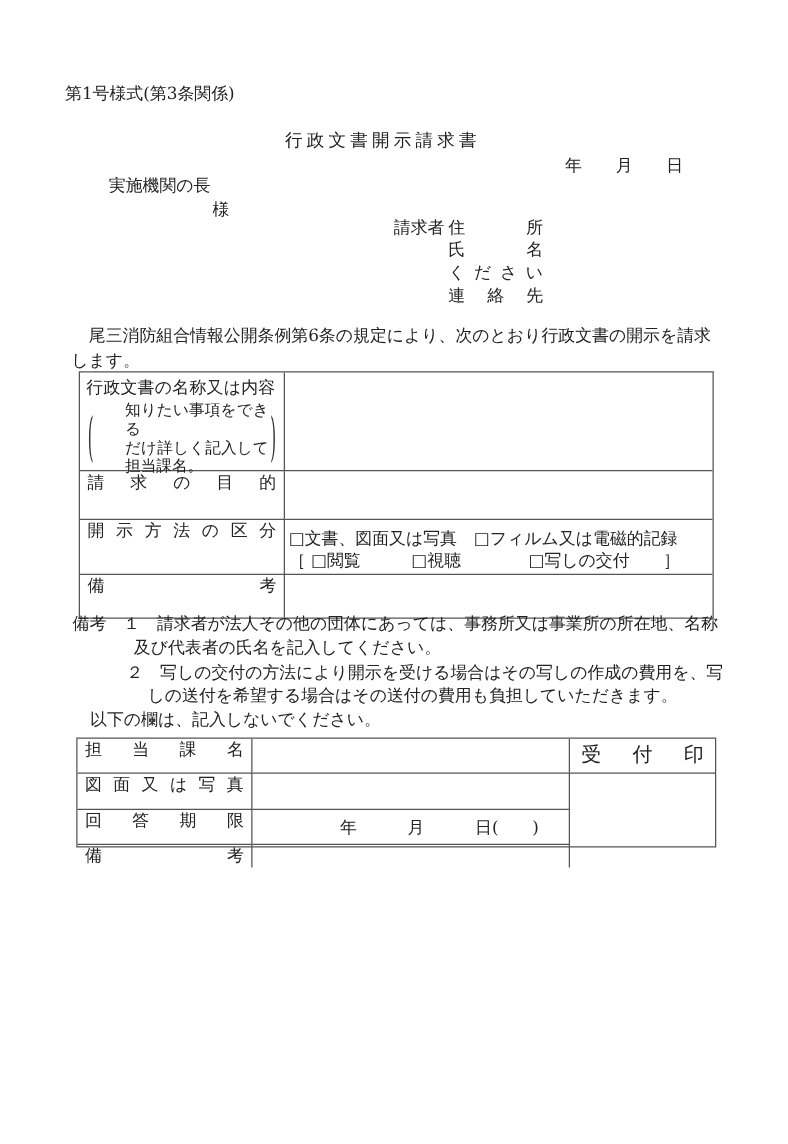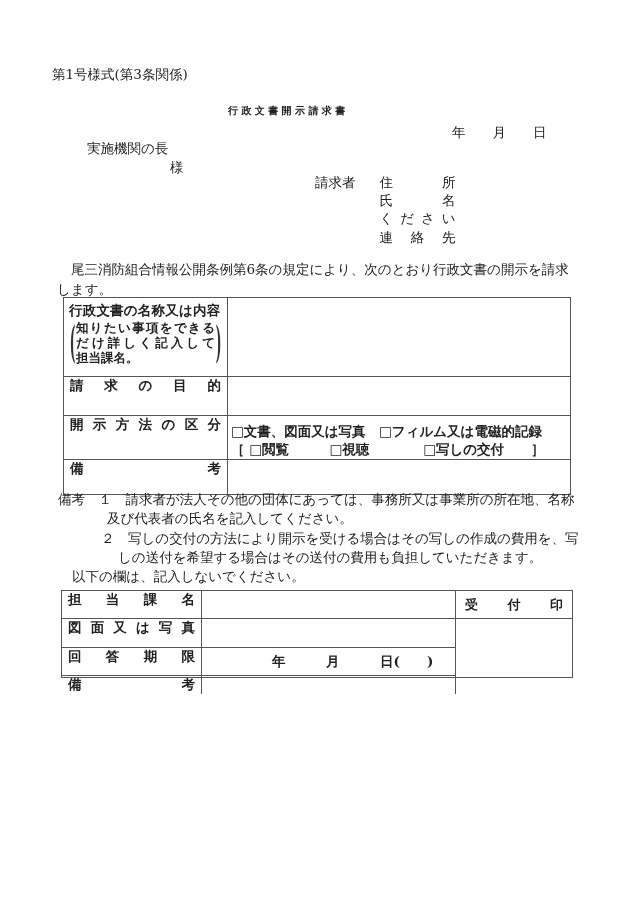--- a/index.html
+++ b/index.html
@@ -6,77 +6,77 @@
   .page{
     position:relative;width:630px;height:915px;background:#ffffff;
     font-family:"DejaVu Serif","Liberation Serif",serif;
     color:#222;overflow:hidden;
   }
   .abs{position:absolute;}
   .pre{white-space:pre;}
 
   
   .form-number{left:52px;top:66px;font-size:13.5px;}
-  .form-title{left:228px;top:104px;font-size:10px;letter-spacing:3.4px;font-weight:bold;}
+  .form-title{left:228px;top:104px;font-size:14px;letter-spacing:3.4px;}
   .date-line{left:452px;top:124px;font-size:13.5px;}
   .addressee{left:87px;top:140px;font-size:13.5px;}
   .honorific{left:170px;top:159px;font-size:13.5px;}
 
   
   .requester{left:315px;top:173px;display:flex;align-items:flex-start;}
   .req-label{font-size:13.5px;line-height:18.2px;}
-  .req-fields{margin-left:24px;width:76px;}
+  .req-fields{margin-left:3px;width:76px;}
   .req-fields > div{font-size:13.5px;line-height:18.2px;text-align:justify;text-align-last:justify;}
 
   
   .body-par{left:57px;top:260px;width:512px;font-size:13.5px;line-height:19.5px;
     text-indent:14px;text-align:left;}
 
   
   .tbl{border:1px solid #555;display:grid;box-sizing:border-box;background:#fff;}
-  .tbl .cell{box-sizing:border-box;border-color:#555;font-weight:bold;}
+  .tbl .cell{box-sizing:border-box;border-color:#555;}
   .br{border-right:1px solid #555;}
   .bb{border-bottom:1px solid #555;}
 
   .table1{left:63px;top:297px;width:508px;height:198px;
     grid-template-columns:164px 1fr;grid-template-rows:79px 39px 44px auto;}
   .table2{left:61px;top:590px;width:512px;height:88px;
     grid-template-columns:140px 254px 1fr;grid-template-rows:28px 29px 28px auto;}
 
   .vlabel{display:flex;align-items:flex-start;padding:0 6px;}
   .vlabel > div{width:100%;font-size:13.5px;text-align:justify;text-align-last:justify;}
 
   
   .name-label-cell{padding:5px 5px 0 5px;}
   .name-label-line{font-size:13.5px;line-height:15px;letter-spacing:0.2px;}
   .note-wrap{display:flex;align-items:center;margin-top:2px;}
   .pbracket{display:inline-block;font-size:12px;transform:scaleY(3.5);width:7px;
     flex:0 0 7px;text-align:center;color:#333;}
-  .note-lines{flex:1 1 auto;min-width:0;}
+  .note-lines{flex:1 1 auto;min-width:0;margin-left:24px;}
   .note-lines > div{font-size:12.5px;line-height:15px;}
   .note-lines > div.just{text-align:justify;text-align-last:justify;}
 
   
   .options-cell{padding:6px 0 0 3px;font-size:13.5px;line-height:18px;}
   .options-cell > div{white-space:pre;}
 
   
   .notes{left:58px;top:490px;width:540px;}
   .notes > div{font-size:13.5px;line-height:19.3px;white-space:pre;}
   .nl1{padding-left:0;}
   .nl2{padding-left:49px;}
   .nl3{padding-left:43px;}
   .nl4{padding-left:60px;}
   .nl5{padding-left:14px;}
 
   
   .deadline-val{display:flex;align-items:center;padding-left:70px;
     font-size:13.5px;white-space:pre;}
   .stamp-cell{display:flex;align-items:center;padding:0 9px;}
-  .stamp-cell > div{width:100%;font-size:13px;text-align:justify;text-align-last:justify;}
+  .stamp-cell > div{width:100%;font-size:16px;text-align:justify;text-align-last:justify;}
   .empty-cell{}
 </style>
 </head>
 <body>
 
 <div class="page">
 
   <div class="abs form-number">第1号様式(第3条関係)</div>
   <div class="abs form-title">行政文書開示請求書</div>
   <div class="abs date-line pre">年　　月　　日</div>

